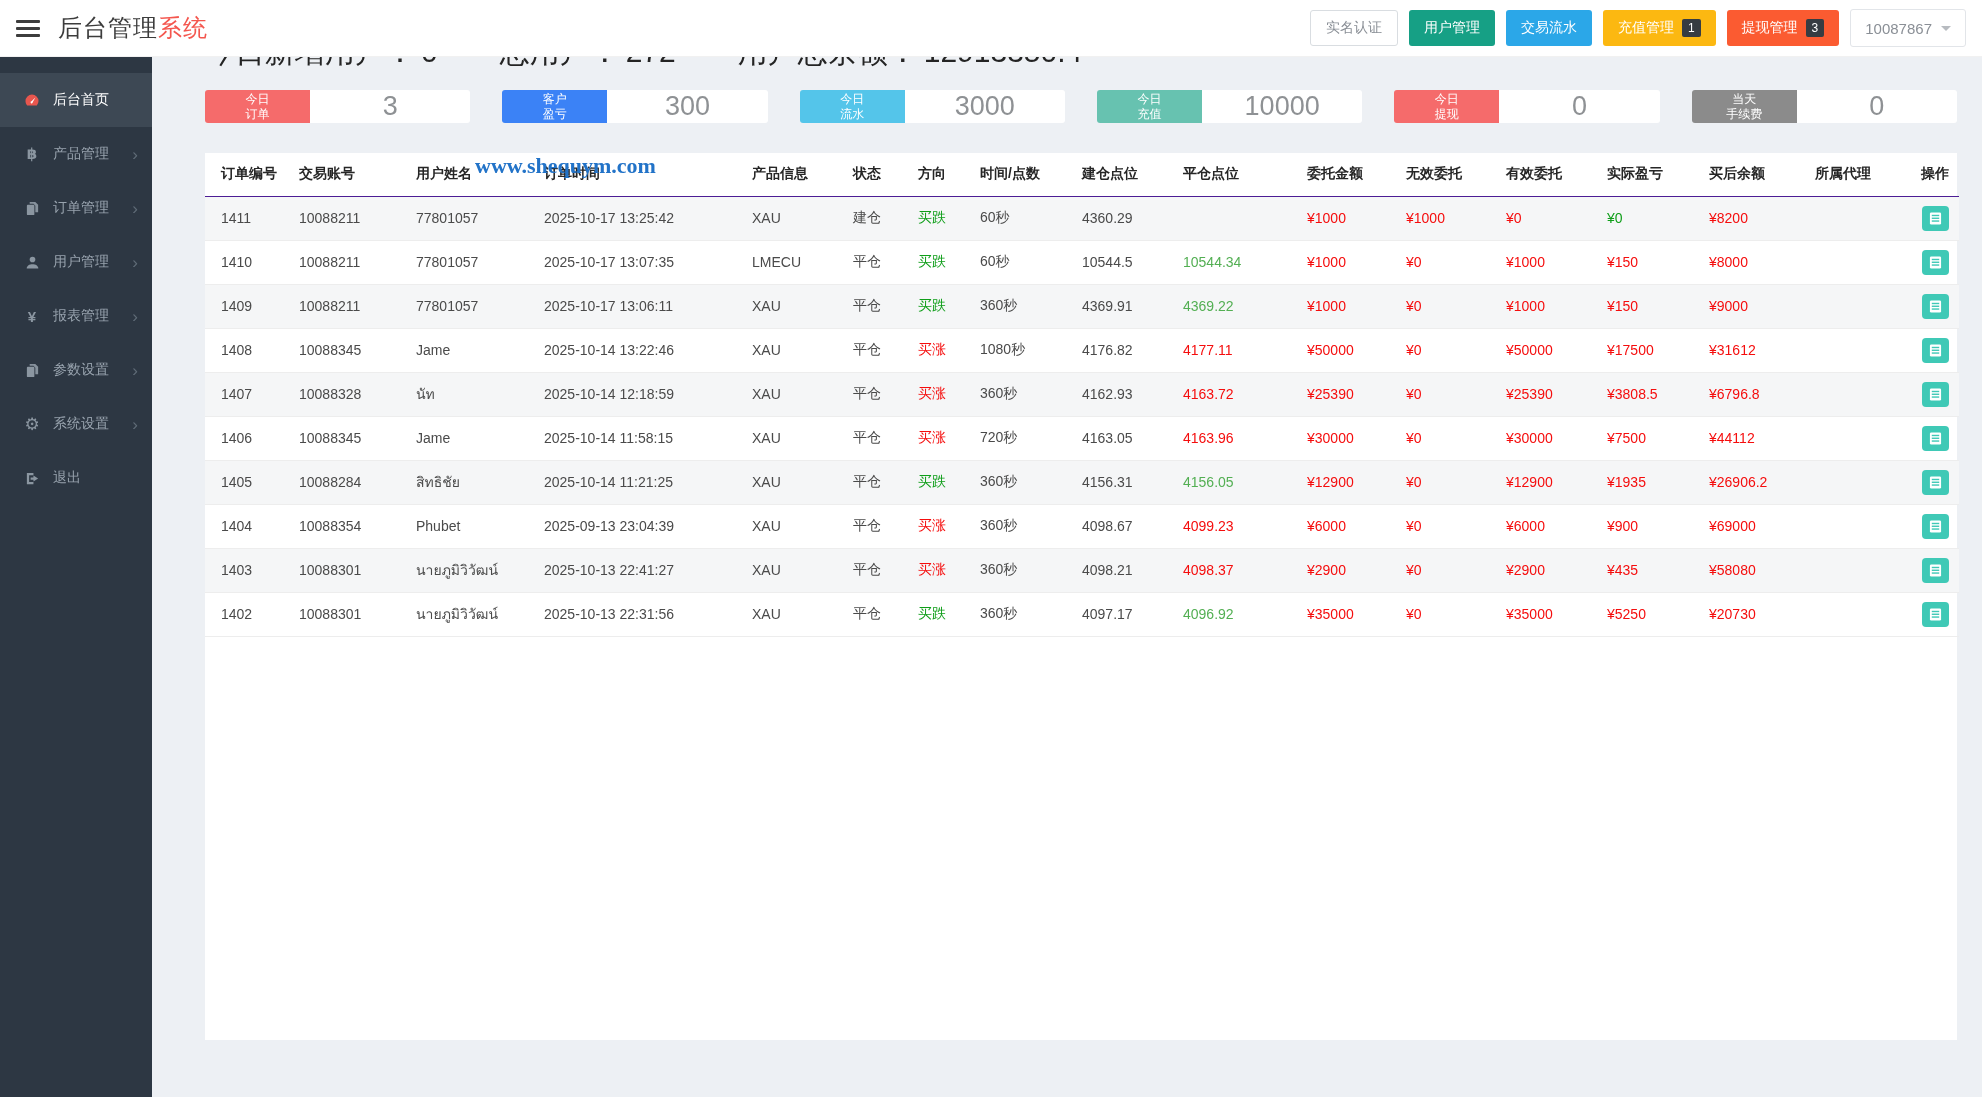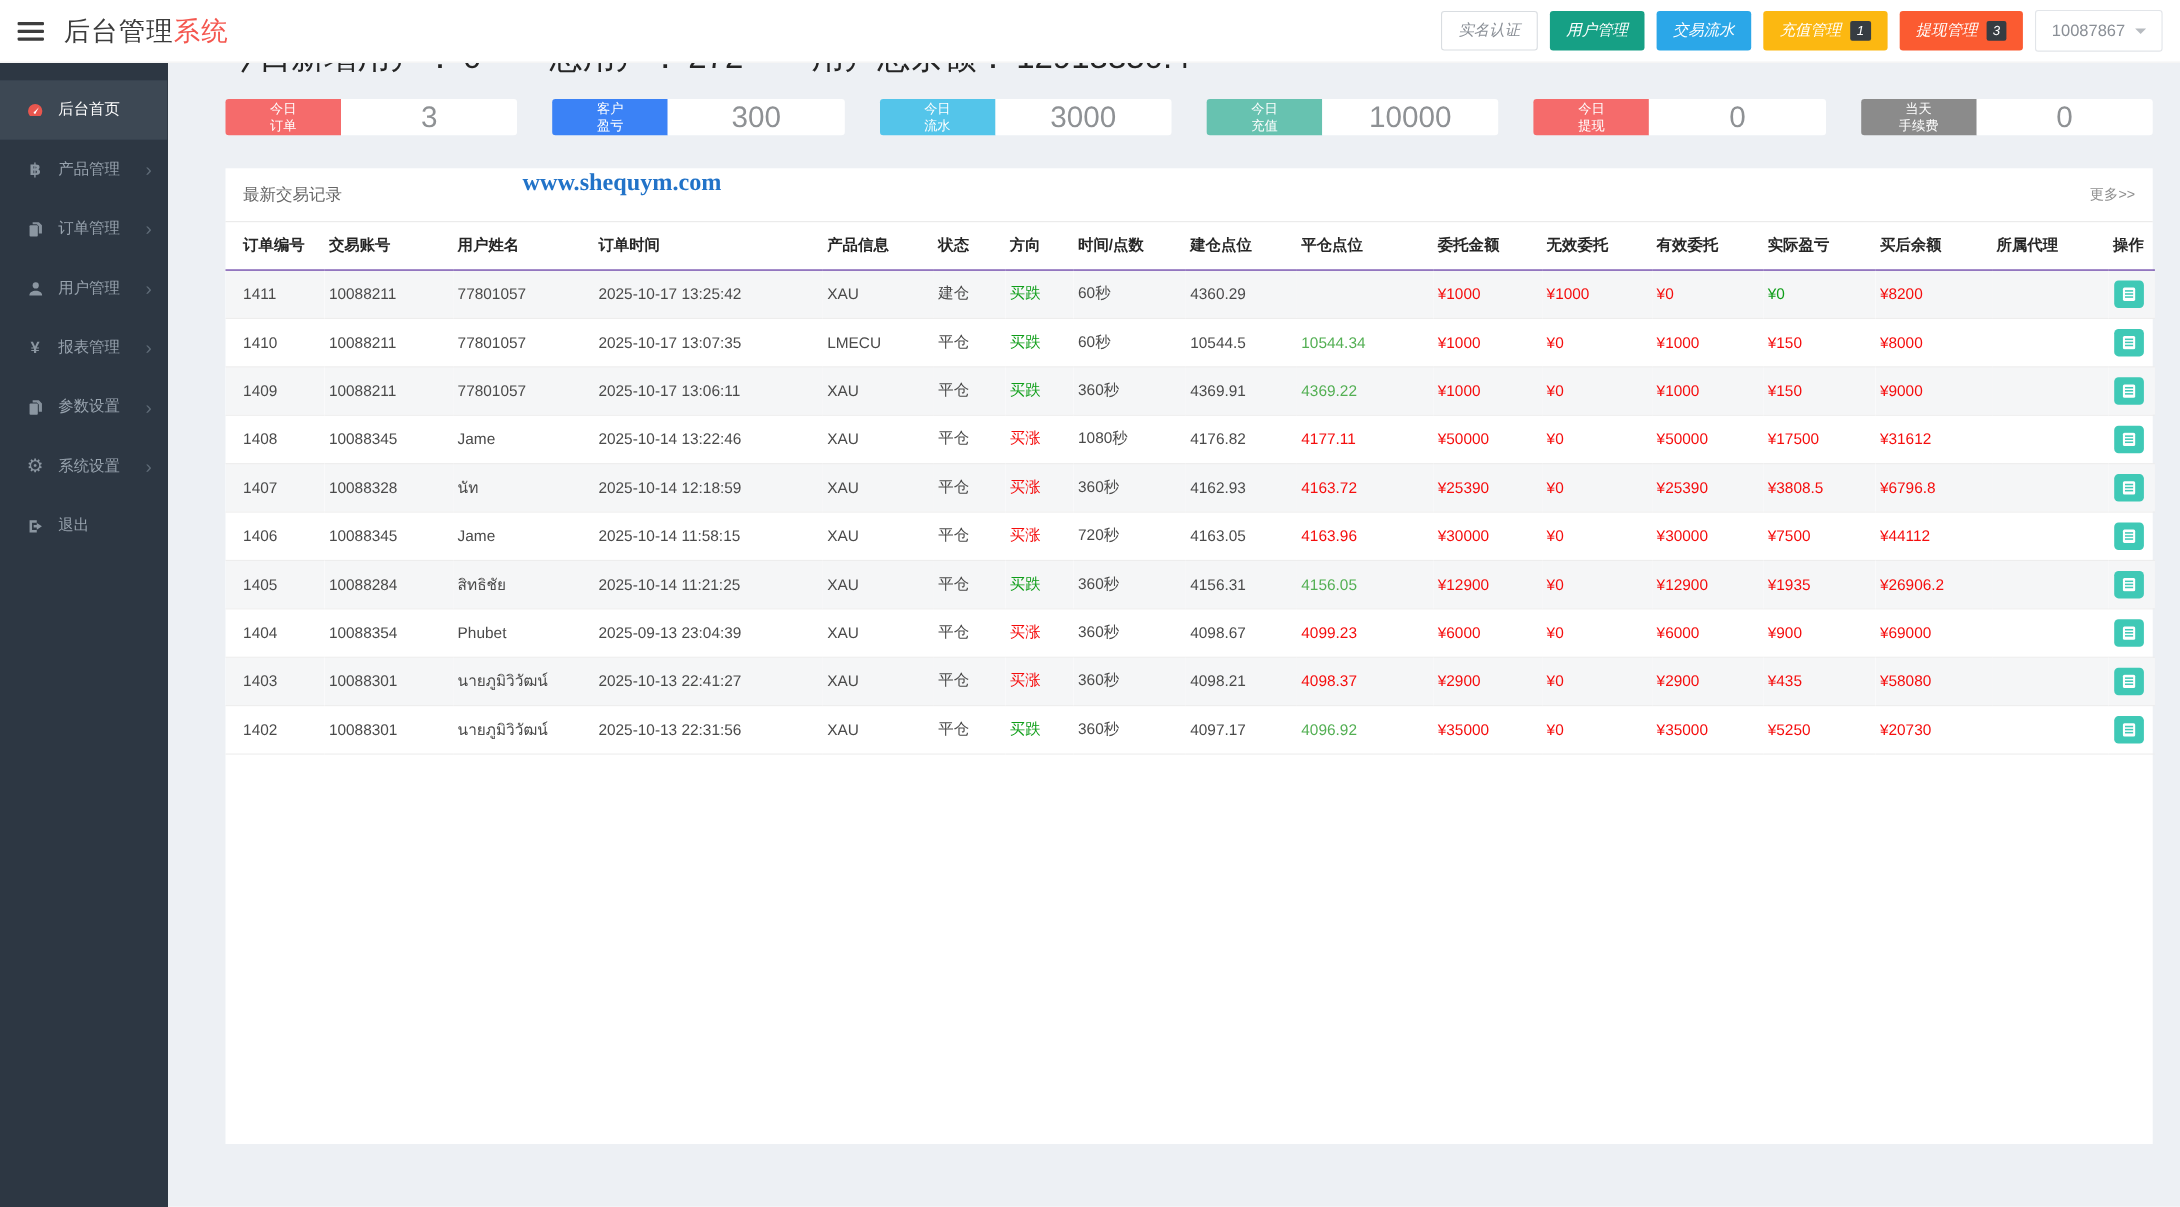--- a/index.html
+++ b/index.html
@@ -16,21 +16,21 @@
     padding: 0 16px; z-index: 20; border-bottom: 1px solid #f1f1f1;
   }
   .hamburger { width: 24px; margin-right: 18px; cursor: pointer; display: flex; flex-direction: column; gap: 4px; }
   .hamburger span { display: block; height: 3px; background: #3d3d3d; border-radius: 1px; }
   .brand { font-size: 24px; color: #3c3c3c; letter-spacing: 1px; white-space: nowrap; }
   .brand .red { color: #f4564e; }
   .topbar-right { margin-left: auto; display: flex; align-items: center; gap: 11px; }
   .tb-btn {
     height: 36px; padding: 0 15px; border-radius: 3px; font-size: 14px;
     display: inline-flex; align-items: center; gap: 8px; border: none;
-    color: #fff; cursor: pointer; font-family: inherit; white-space: nowrap; font-style: italic;
+    color: #fff; cursor: pointer; font-family: inherit; white-space: nowrap;
   }
   .tb-btn.plain { background: #fff; border: 1px solid #d9dde1; color: #8a8f96; }
   .badge { background: #363c42; color: #fff; font-size: 12px; line-height: 1; padding: 3px 6px; border-radius: 2px; }
   .acct {
     background: #fff; border: 1px solid #e2e5e9; color: #8a8f96; height: 38px;
     padding: 0 14px; border-radius: 3px; font-size: 15px; display: flex;
     align-items: center; gap: 9px; cursor: pointer;
   }
   .caret { width: 0; height: 0; border-left: 5px solid transparent; border-right: 5px solid transparent; border-top: 5px solid #b7bbc0; }
   
@@ -258,24 +258,20 @@
         </div>
         <div class="box-value">0</div>
       </div>
     </div>
 
   <section class="panel">
     <div class="watermark">
       <div class="wm-url">www.shequym.com</div>
     </div>
 
-    <div class="panel-head">
-      <span class="panel-title">最新交易记录</span>
-      <a class="more" href="#">更多&gt;&gt;</a>
-    </div>
 
     <table>
       <colgroup>
         <col class="c1">
           <col class="c2">
           <col class="c3">
           <col class="c4">
           <col class="c5">
         <col class="c6">
           <col class="c7">

